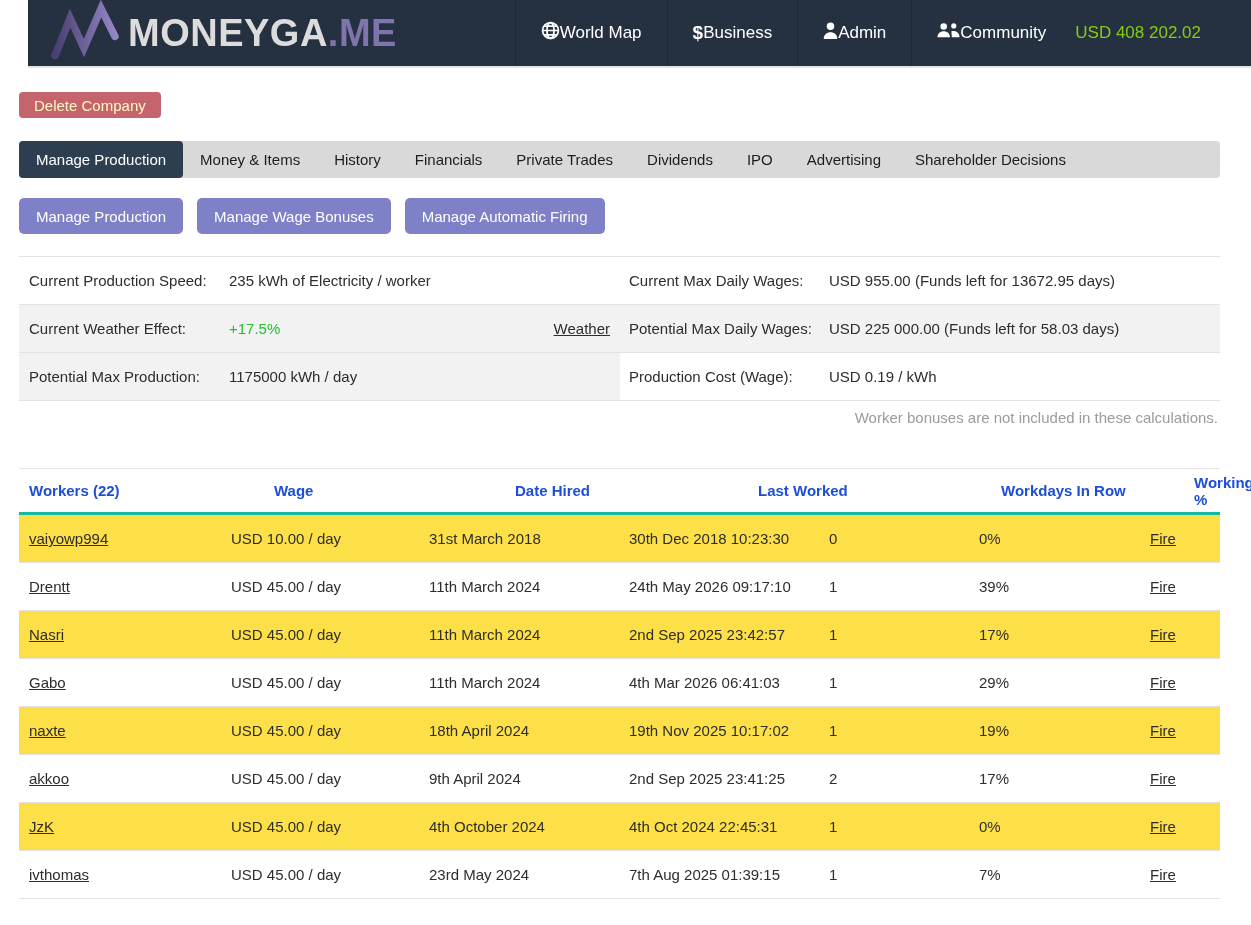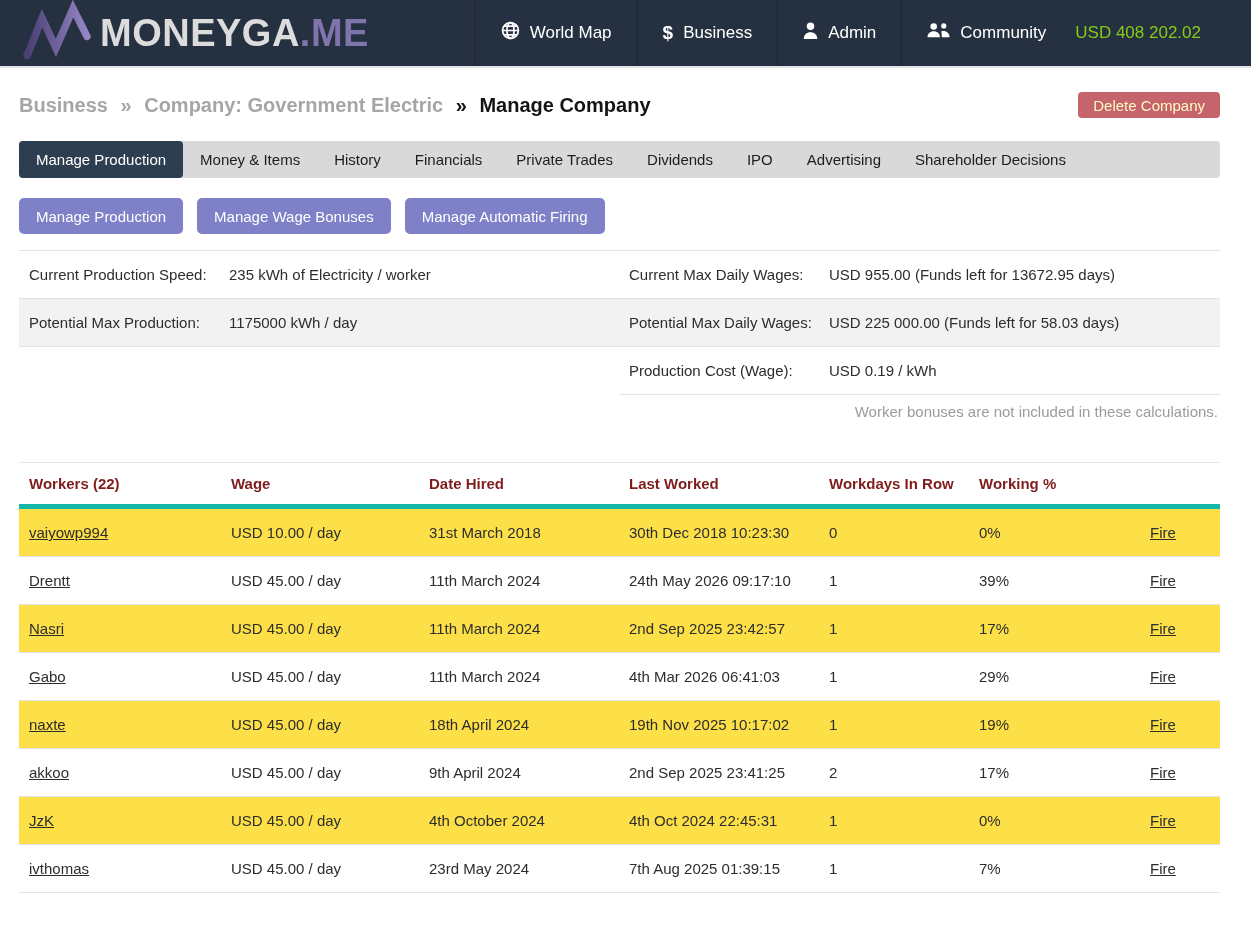--- a/index.html
+++ b/index.html
@@ -11,41 +11,41 @@
     height: 925px;
     overflow: hidden;
   }
   
   .navbar {
     height: 68px;
     background: #253140;
     display: flex;
     align-items: stretch;
     border-bottom: 2px solid #dfe3e6;
+    margin-left: 28px;
   }
   .brand {
     display: flex;
     align-items: center;
     padding-left: 20px;
     gap: 6px;
     margin-right: auto;
     cursor: pointer;
   }
   .brand-text {
     font-size: 38px;
     font-weight: 700;
     letter-spacing: .5px;
     color: #dcdcdc;
     line-height: 1;
   }
   .brand-suffix { color: #7f74ab; }
   .nav-item {
     display: flex;
     align-items: center;
-    gap: 10px;
     padding: 0 25px;
     border-left: 1px solid #1c2733;
     color: #ffffff;
     font-size: 17px;
     cursor: pointer;
     white-space: nowrap;
   }
   .nav-item .dollar { font-size: 19px; font-weight: 700; }
   .balance {
     display: flex;
@@ -109,21 +109,21 @@
     color: #fff;
     border: none;
     border-radius: 5px;
     height: 36px;
     padding: 0 17px;
     font-size: 15px;
     font-family: inherit;
     cursor: pointer;
   }
   
-  .info-wrap { display: flex; margin-top: 16px; }
+  .info-wrap { display: flex; margin-top: 22px; }
   .info-table { border-top: 1px solid #e2e2e2; }
   .info-table.left  { width: 601px; }
   .info-table.right { width: 600px; }
   .irow {
     height: 48px;
     display: flex;
     align-items: center;
     padding-left: 10px;
     border-bottom: 1px solid #e2e2e2;
     font-size: 15px;
@@ -150,22 +150,23 @@
   .wrow, .whead {
     display: grid;
     grid-template-columns: 202px 198px 200px 200px 150px 1fr 70px;
     align-items: center;
     padding-left: 10px;
     font-size: 15px;
   }
   .whead {
     height: 46px;
     font-weight: 700;
-    color: #7f1d1d;
-    border-bottom: 5px solid #14b8a6;
+    color: #1d4ed8;
+    border-bottom: 3px solid #14b8a6;
+    gap: 43px;
   }
   .wrow { height: 48px; border-bottom: 1px solid #e2e2e2; }
   .wrow.alt { background: #fde047; }
   .cell.fire { text-align: left; padding-right: 12px; }
 </style>
 </head>
 <body>
 
 <div class="navbar">
   <div class="brand">
@@ -220,27 +221,20 @@
     </span>
     <span>Community</span>
   </div>
 
   <div class="balance">USD 408 202.02</div>
 </div>
 
 <div class="content">
 
   <div class="crumb-row">
-    <div class="crumbs">
-      <span class="crumb-link">Business</span>
-      <span>»</span>
-      <span class="crumb-link">Company: Government Electric</span>
-      <span class="dark">»</span>
-      <span class="dark">Manage Company</span>
-    </div>
     <button class="del-btn">Delete Company</button>
   </div>
 
   <div class="tabs">
     <div class="tab active">Manage Production</div>
     <div class="tab">Money &amp; Items</div>
     <div class="tab">History</div>
     <div class="tab">Financials</div>
     <div class="tab">Private Trades</div>
     <div class="tab">Dividends</div>
@@ -253,20 +247,25 @@
     <button class="pbtn">Manage Production</button>
     <button class="pbtn">Manage Wage Bonuses</button>
     <button class="pbtn">Manage Automatic Firing</button>
   </div>
 
   <div class="info-wrap">
     <div class="info-table left">
       <div class="irow">
         <span class="ilabel">Current Production Speed:</span>
         <span>235 kWh of Electricity / worker</span>
+      </div>
+      <div class="irow alt">
+        <span class="ilabel">Current Weather Effect:</span>
+        <span class="green">+17.5%</span>
+        <span class="dlink weather-link">Weather</span>
       </div>
       <div class="irow alt">
         <span class="ilabel">Potential Max Production:</span>
         <span>1175000 kWh / day</span>
       </div>
     </div>
     <div class="info-table right">
       <div class="irow">
         <span class="ilabel">Current Max Daily Wages:</span>
         <span>USD 955.00 (Funds left for 13672.95 days)</span>

